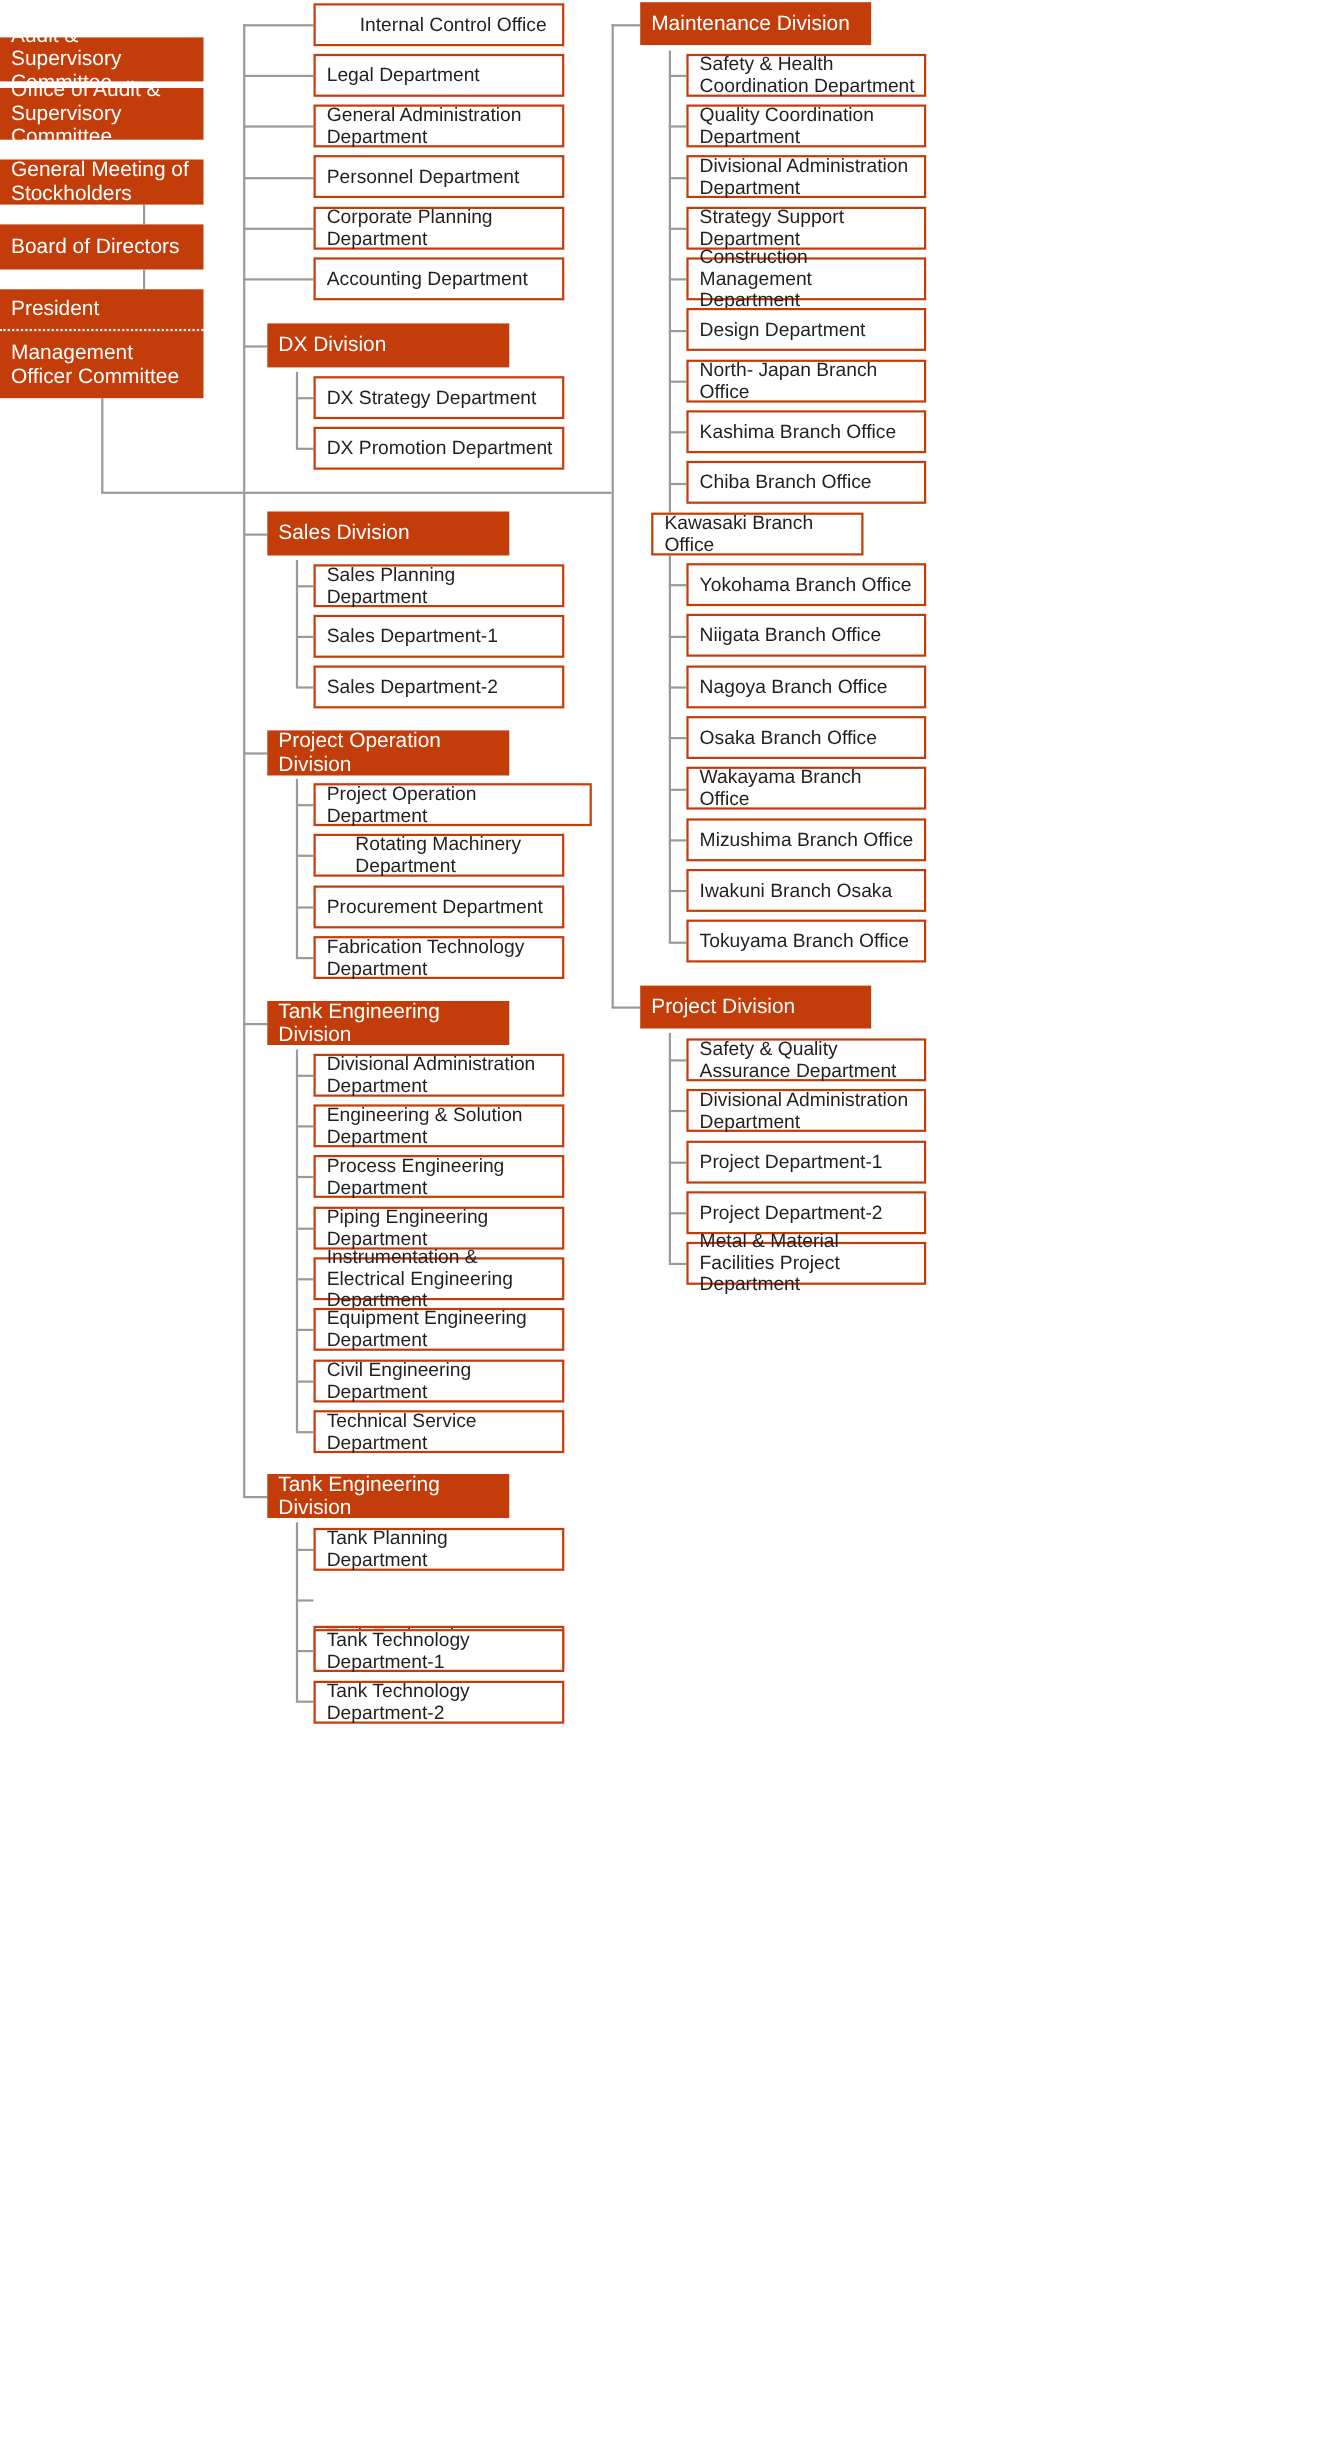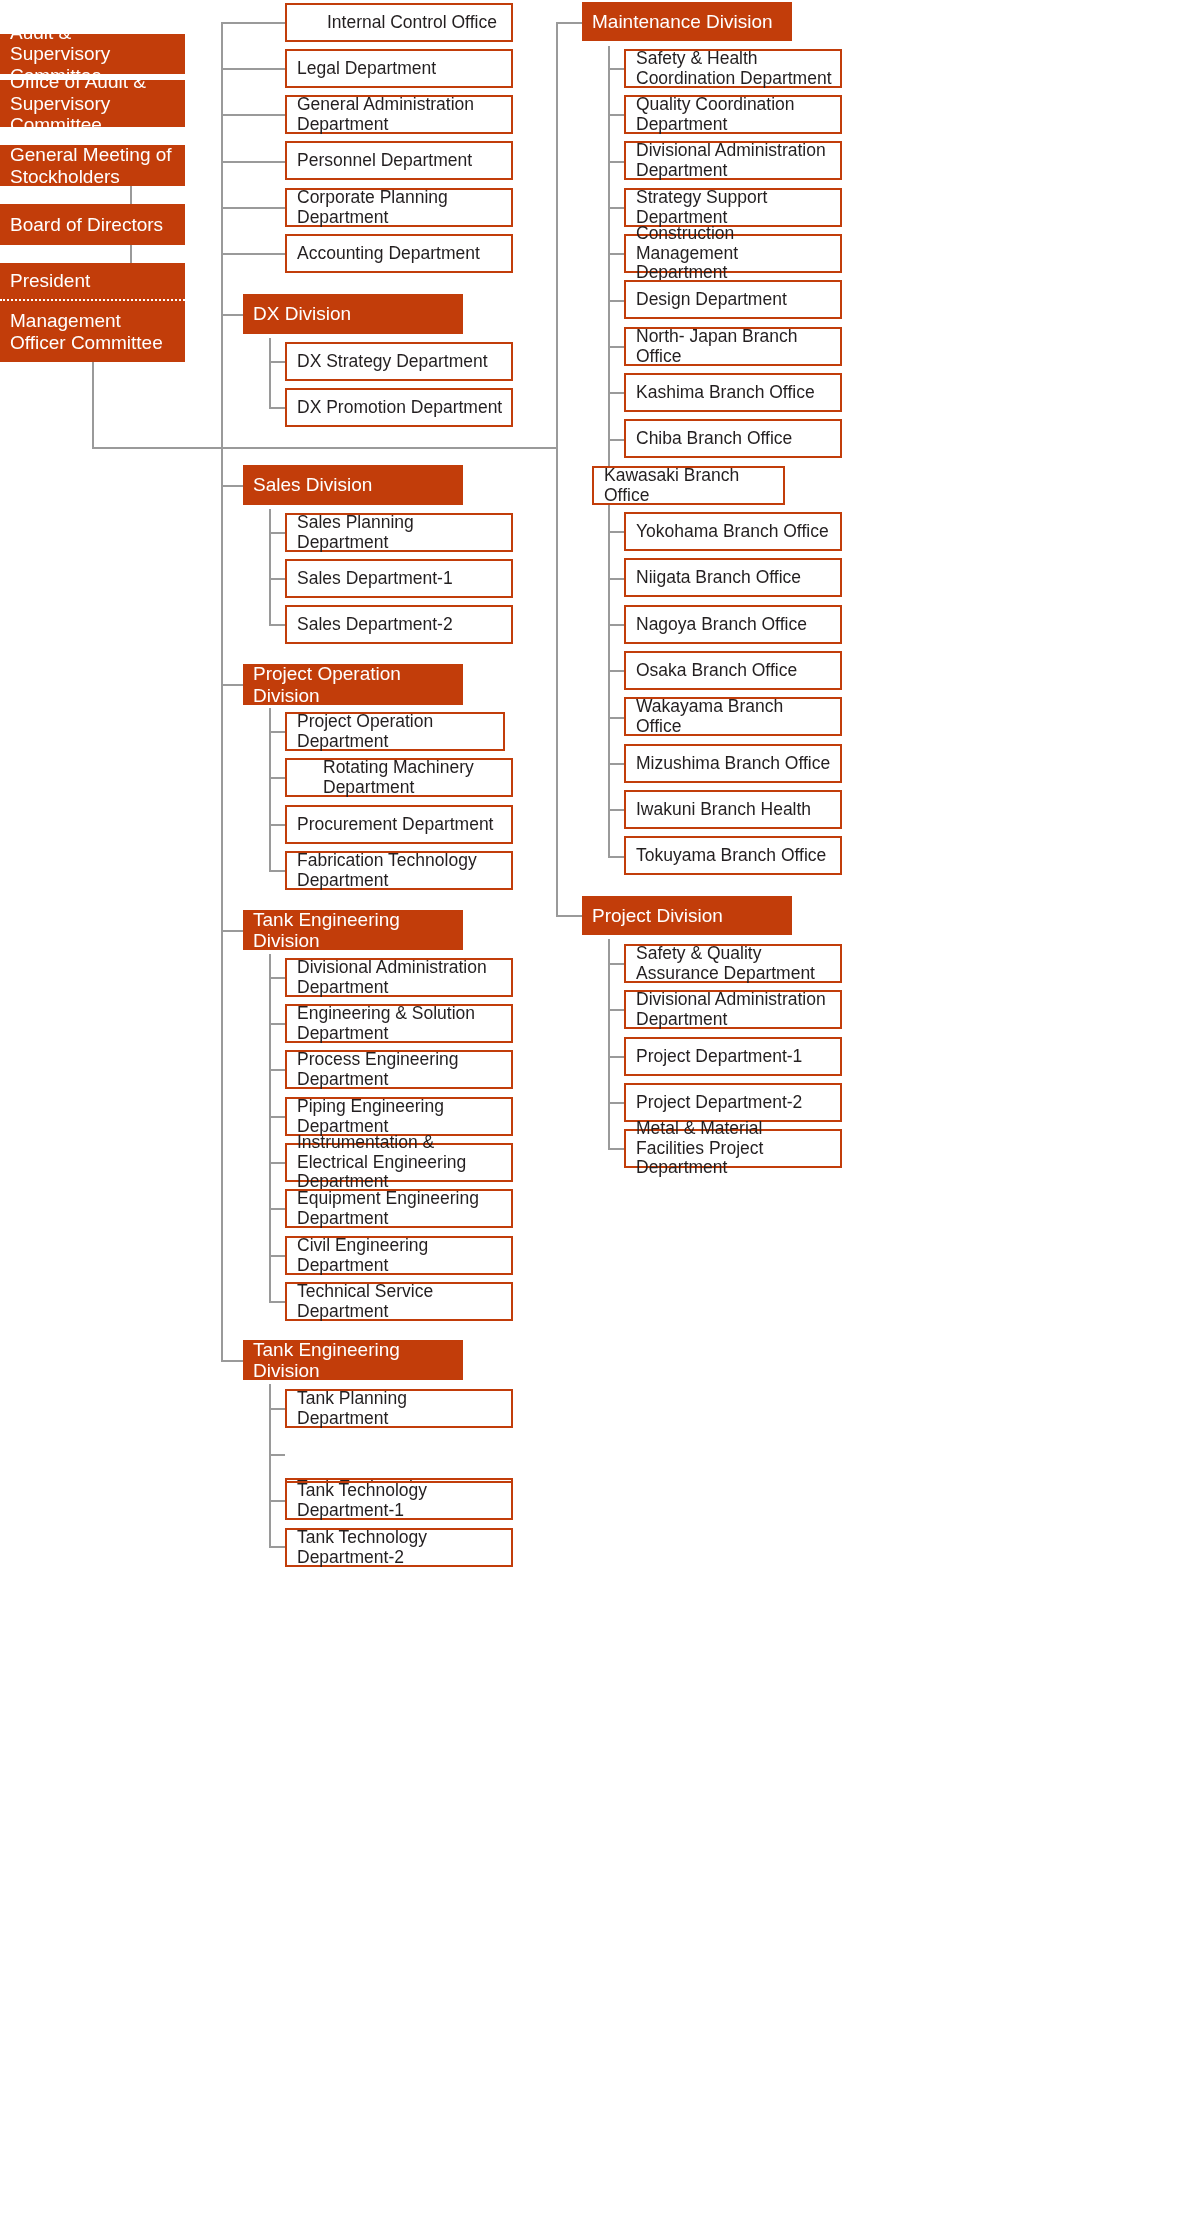--- a/index.html
+++ b/index.html
@@ -198,21 +198,21 @@
   <div class="node outline" style="left:285px;top:559px;width:228px;height:39px;">
     <span class="lbl">Sales Department-1</span>
   </div>
   <div class="node outline" style="left:285px;top:605px;width:228px;height:39px;">
     <span class="lbl">Sales Department-2</span>
   </div>
 
   <div class="node fill" style="left:243px;top:664px;width:220px;height:41px;">
     <span class="lbl">Project Operation Division</span>
   </div>
-  <div class="node outline" style="left:285px;top:712px;width:220px;height:39px;">
+  <div class="node outline" style="left:285px;top:712px;width:253px;height:39px;">
     <span class="lbl">Project Operation Department</span>
   </div>
   <div class="node outline" style="left:285px;top:758px;width:228px;height:39px;padding-left:36px;">
     <span class="lbl">Rotating Machinery Department</span>
   </div>
   <div class="node outline" style="left:285px;top:805px;width:228px;height:39px;">
     <span class="lbl">Procurement Department</span>
   </div>
   <div class="node outline" style="left:285px;top:851px;width:228px;height:39px;">
     <span class="lbl">Fabrication Technology Department</span>
@@ -307,21 +307,21 @@
   <div class="node outline" style="left:624px;top:651px;width:218px;height:39px;">
     <span class="lbl">Osaka Branch Office</span>
   </div>
   <div class="node outline" style="left:624px;top:697px;width:218px;height:39px;">
     <span class="lbl">Wakayama Branch Office</span>
   </div>
   <div class="node outline" style="left:624px;top:744px;width:218px;height:39px;">
     <span class="lbl">Mizushima Branch Office</span>
   </div>
   <div class="node outline" style="left:624px;top:790px;width:218px;height:39px;">
-    <span class="lbl">Iwakuni Branch Health</span>
+    <span class="lbl">Iwakuni Branch Osaka</span>
   </div>
   <div class="node outline" style="left:624px;top:836px;width:218px;height:39px;">
     <span class="lbl">Tokuyama Branch Office</span>
   </div>
 
   <div class="node fill" style="left:582px;top:896px;width:210px;height:39px;">
     <span class="lbl">Project Division</span>
   </div>
   <div class="node outline" style="left:624px;top:944px;width:218px;height:39px;">
     <span class="lbl">Safety &amp; Quality Assurance Department</span>

